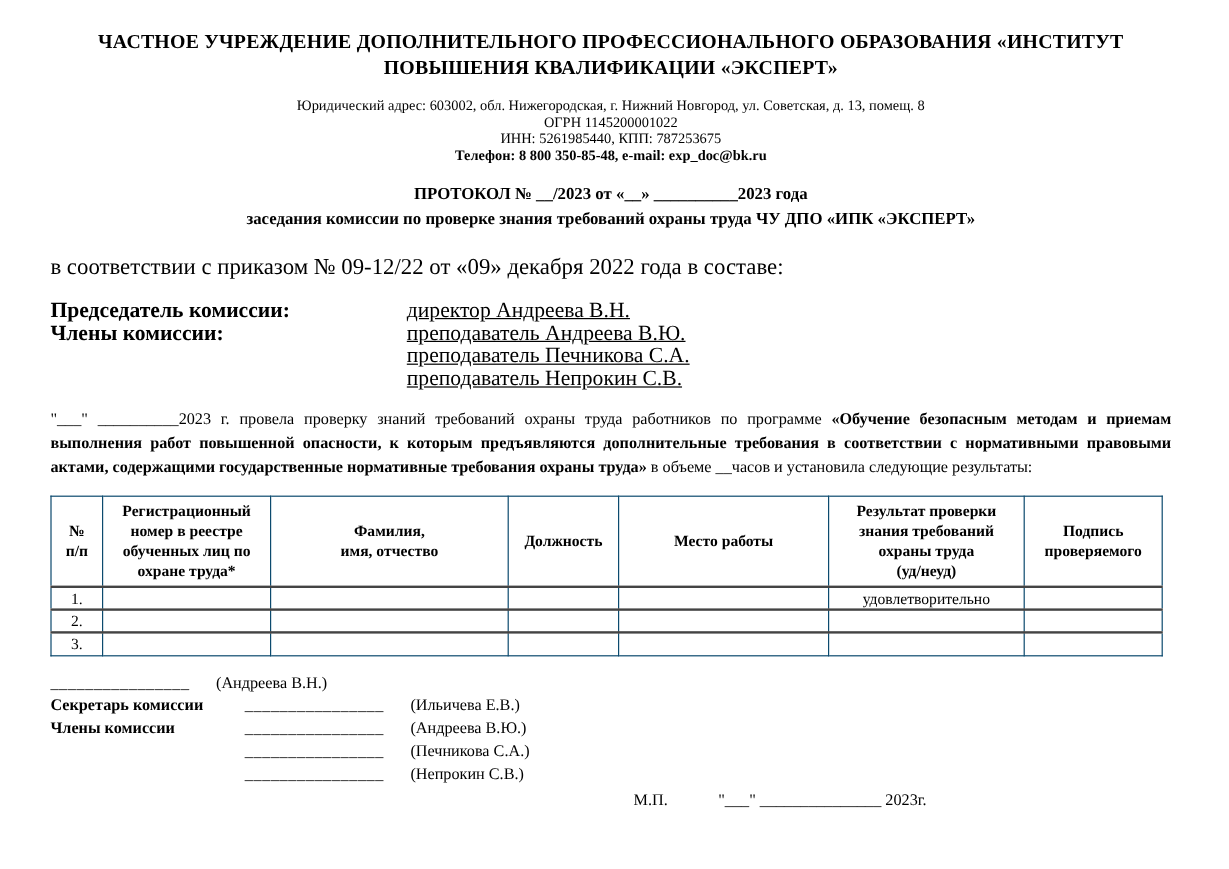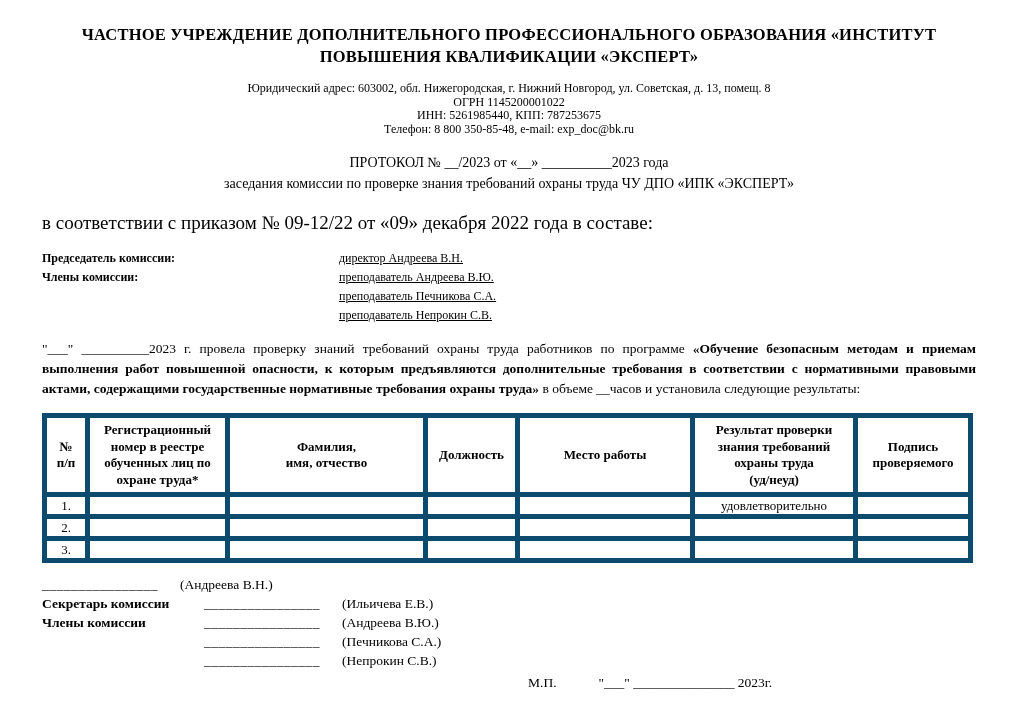--- a/index.html
+++ b/index.html
@@ -21,56 +21,56 @@
     margin: 0 auto;
     letter-spacing: 0.2px;
   }
 
   .addr-block {
     margin-top: 14px;
     text-align: center;
     font-size: 12px;
     line-height: 13.5px;
   }
-  .addr-block .bold-line { font-weight: normal; }
+  .addr-block .bold-line { font-weight: bold; }
 
   .proto-title {
     margin-top: 16px;
     text-align: center;
-    font-weight: normal;
+    font-weight: bold;
     font-size: 14px;
     line-height: 21px;
   }
 
   .intro {
     margin-top: 20px;
     font-size: 19px;
     line-height: 18px;
   }
 
-  .commission { margin-top: 17px; font-size: 12px; line-height: 19px; }
+  .commission { margin-top: 17px; font-size: 18px; line-height: 19px; }
   .c-row { display: flex; }
   .c-label { font-weight: bold; width: 297px; flex: 0 0 297px; }
   .c-value { text-decoration: underline; }
 
   .body-par {
     margin-top: 14px;
     font-size: 13.5px;
     line-height: 20px;
     text-align: justify;
   }
 
   table.results {
     margin-top: 14px;
     border-collapse: collapse;
     width: 926px;
     table-layout: fixed;
   }
   table.results th, table.results td {
-    border: 5px solid #0c4a6e;
+    border: 1px solid #0c4a6e;
     font-size: 13px;
   }
   table.results th {
     font-weight: bold;
     text-align: center;
     vertical-align: middle;
     white-space: pre-line;
     line-height: 16.5px;
     padding: 4px 2px;
   }

